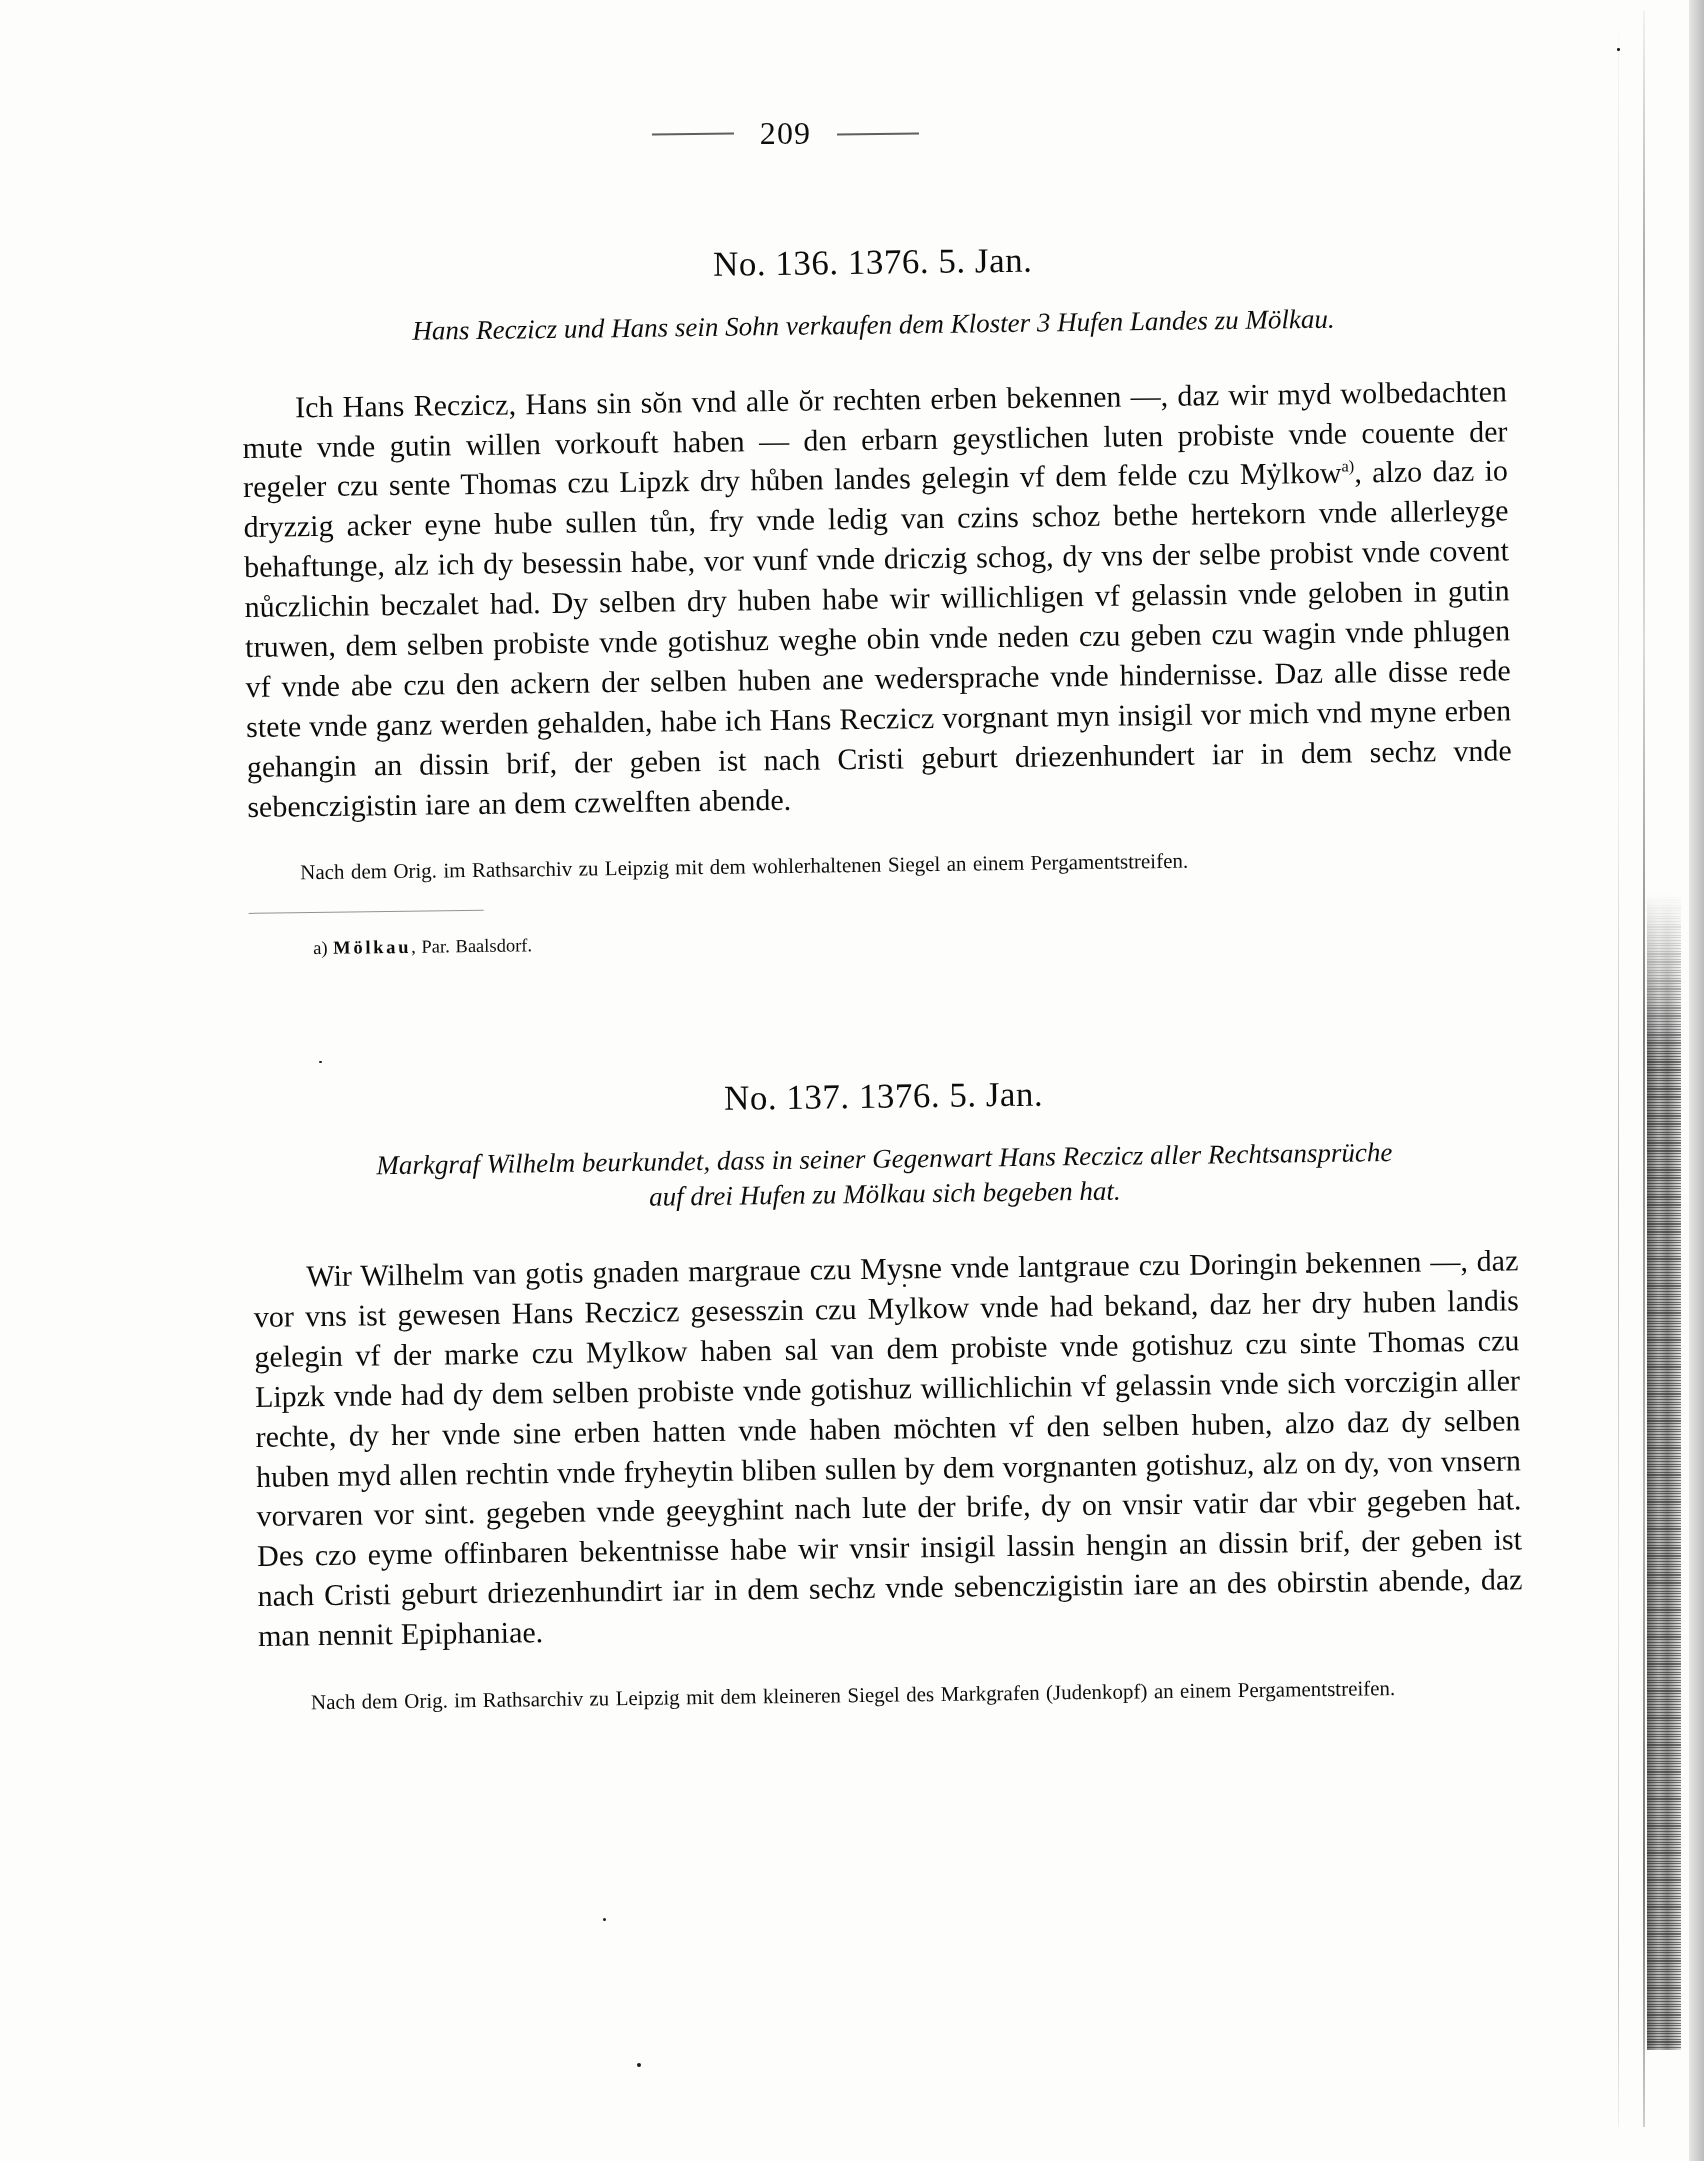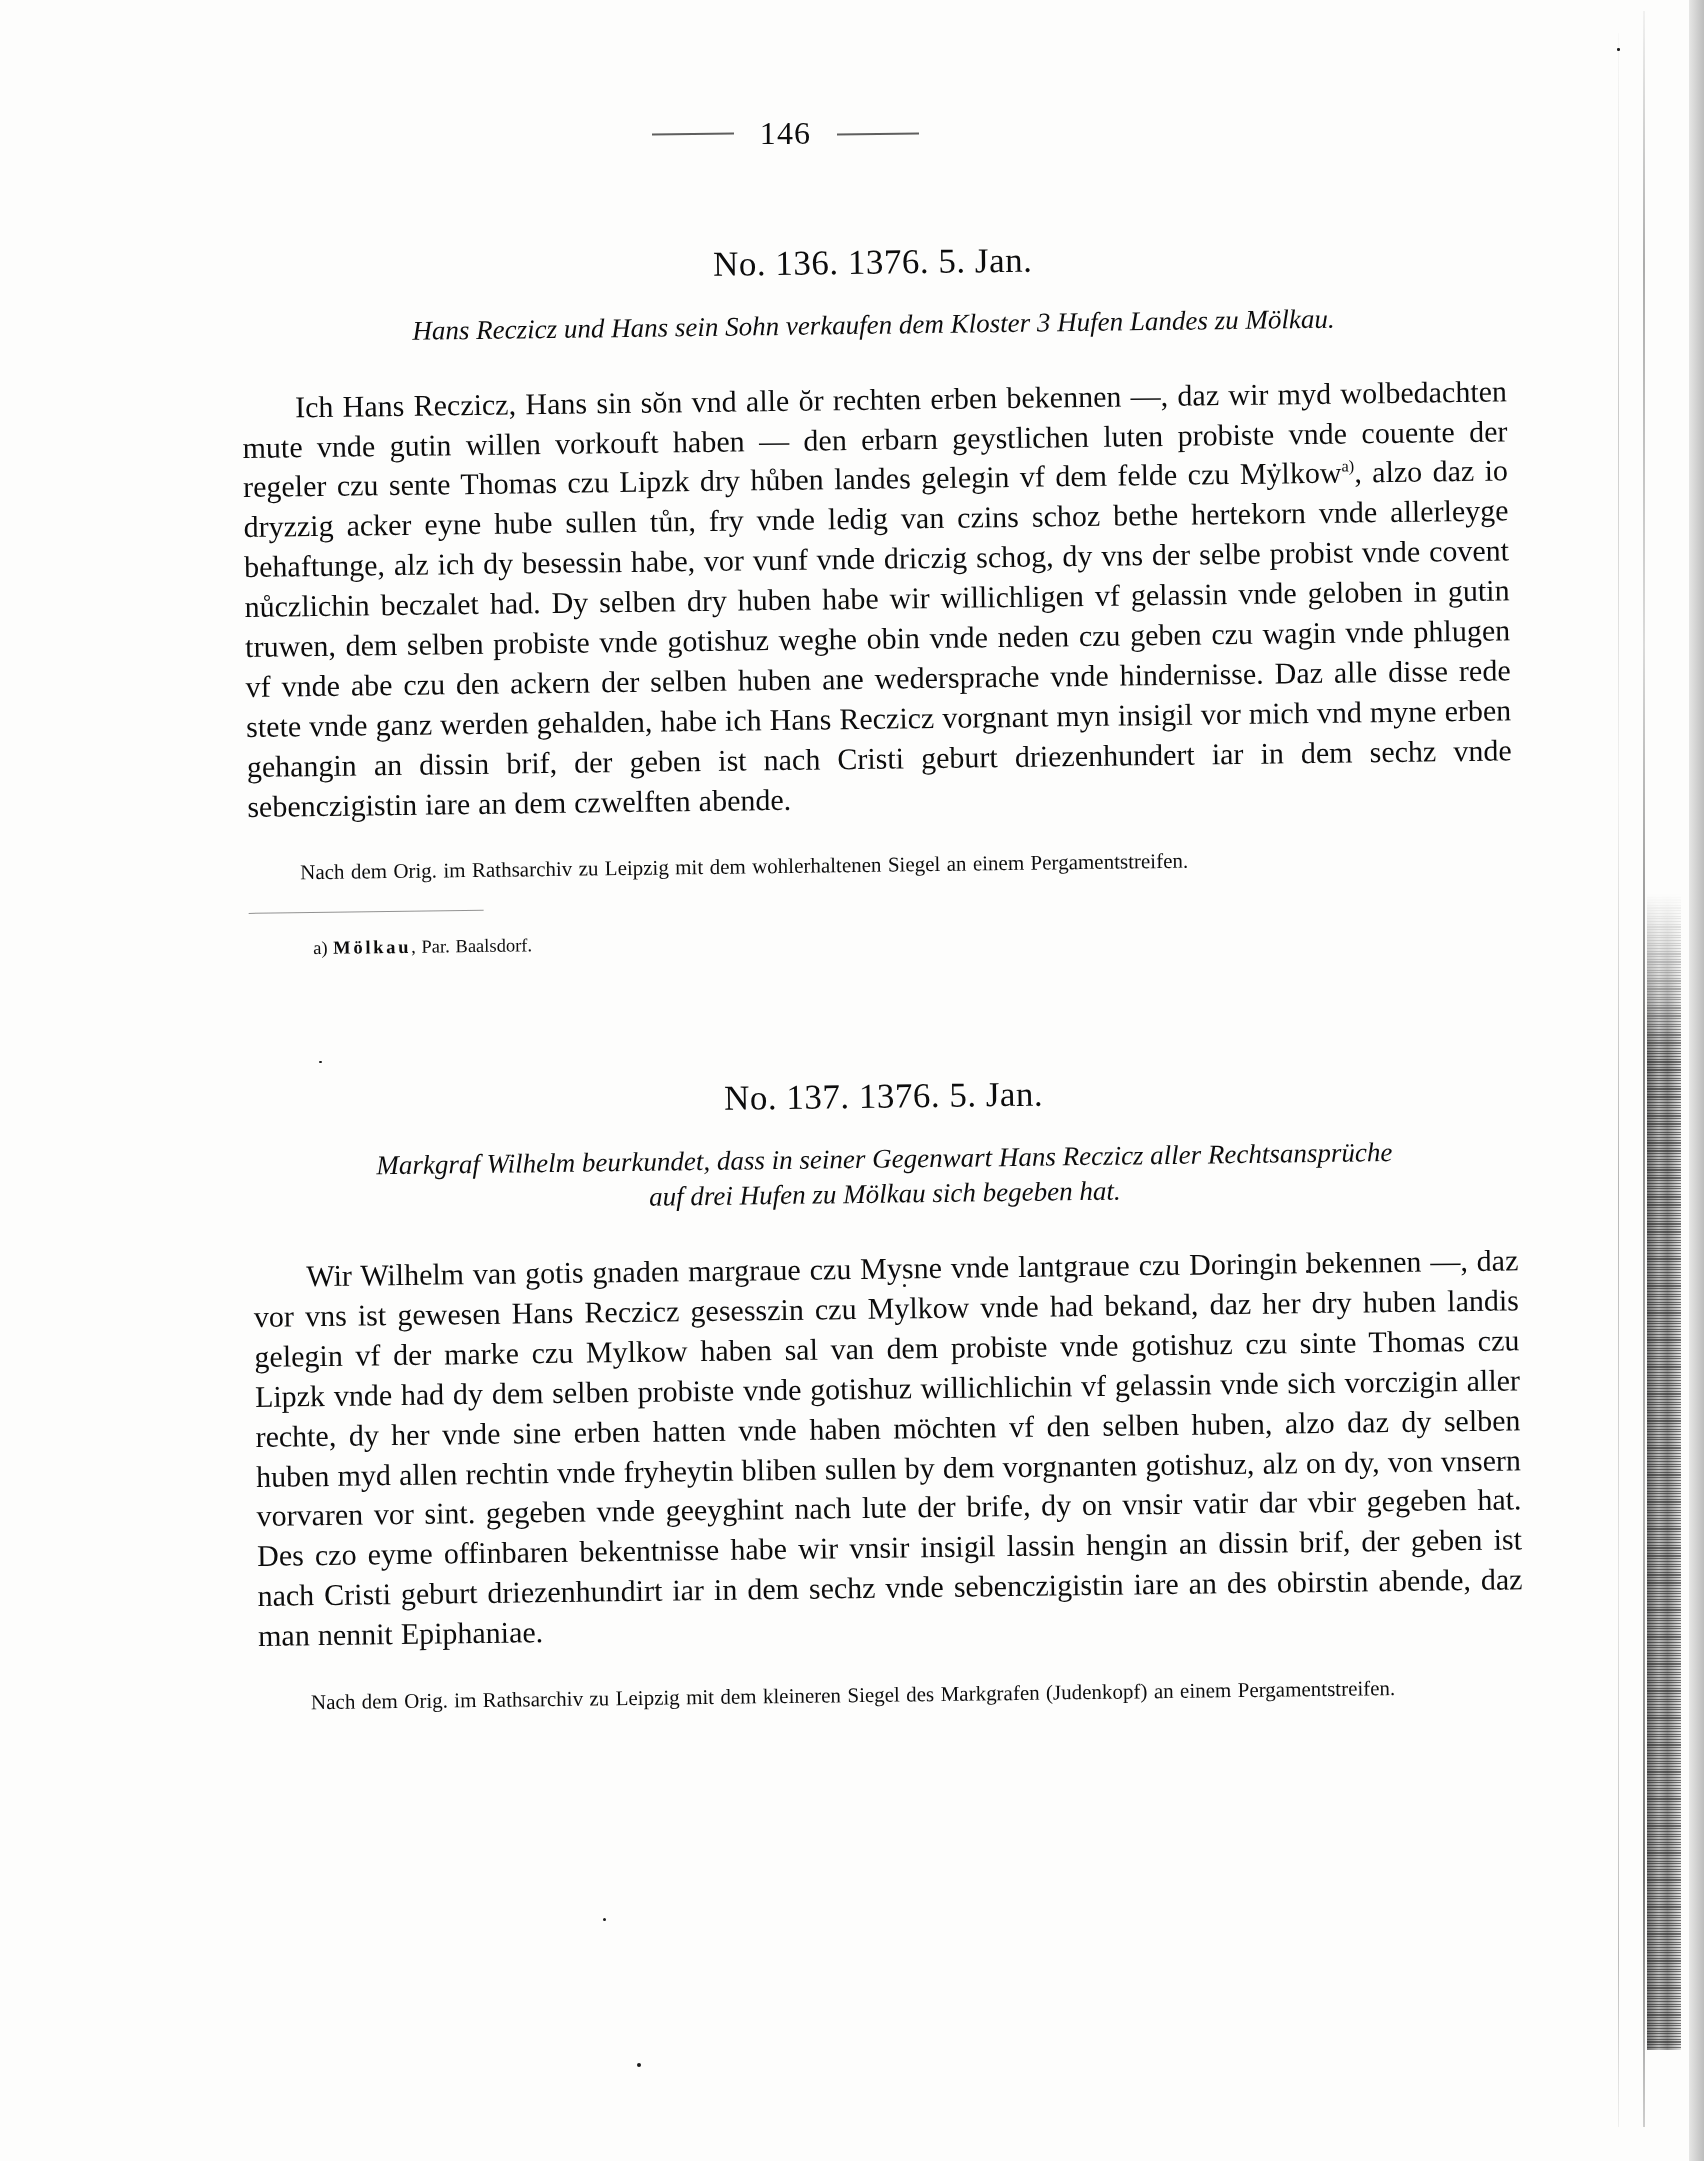--- a/index.html
+++ b/index.html
@@ -172,21 +172,21 @@
   .sp-4 { height: 36px; }
   .sp-5 { height: 33px; }
   .sp-6 { height: 125px; }
 </style>
 </head>
 <body>
 
 <div class="page">
 
   <div class="running-head">
-    <span class="rule left"></span><span class="folio">146</span><span class="rule right"></span>
+    <span class="rule left"></span><span class="folio">209</span><span class="rule right"></span>
   </div>
 
   <div class="textblock" style="top: 251px;">
 
     <h1 class="doc-heading">No. 136.  1376.  5. Jan.</h1>
 
     <div class="sp-3"></div>
 
     <p class="doc-subtitle">Hans Reczicz und Hans sein Sohn verkaufen dem Kloster 3 Hufen Landes zu Mölkau.</p>
 

